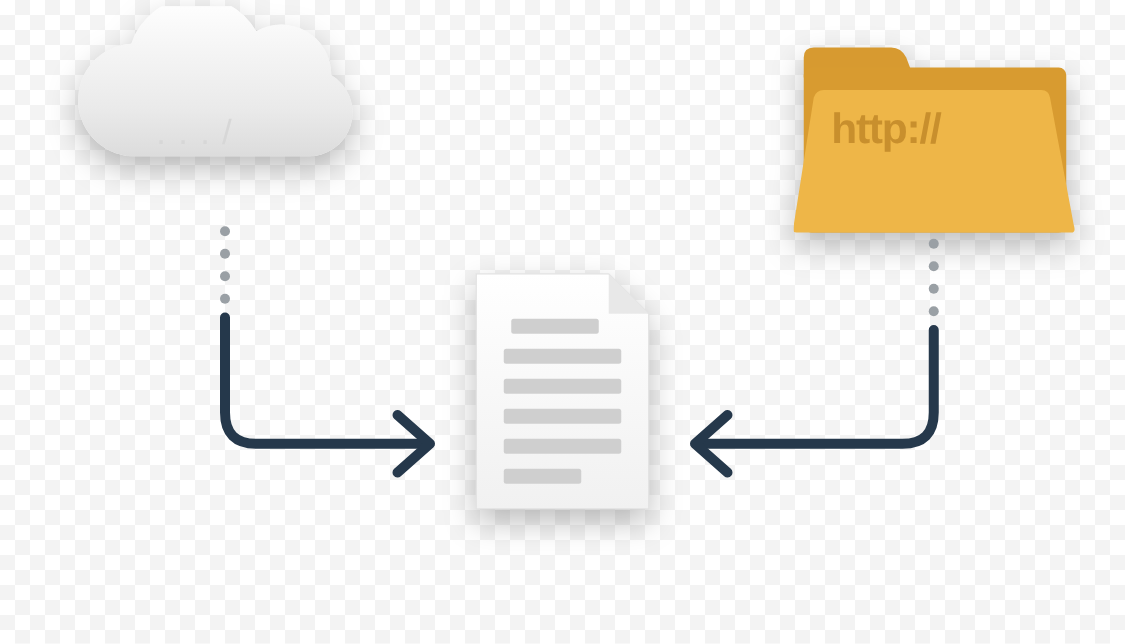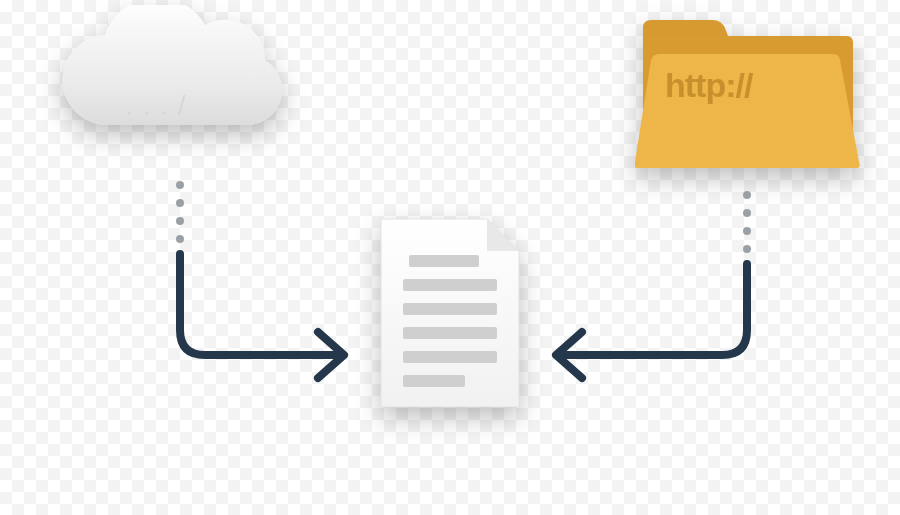--- a/index.html
+++ b/index.html
@@ -30,21 +30,21 @@
   .shadow { filter: drop-shadow(0 10px 12px rgba(0,0,0,0.25)); }
 
   
   .cloud-wrap {
     left: 55px; top: 5px;
     width: 240px; height: 165px;
   }
 
   
   .folder-wrap {
-    left: 635px; top: 16px;
+    left: 635px; top: 34px;
     width: 225px; height: 160px;
   }
 
   
   .doc-wrap {
     left: 375px; top: 215px;
     width: 150px; height: 200px;
   }
 
   

